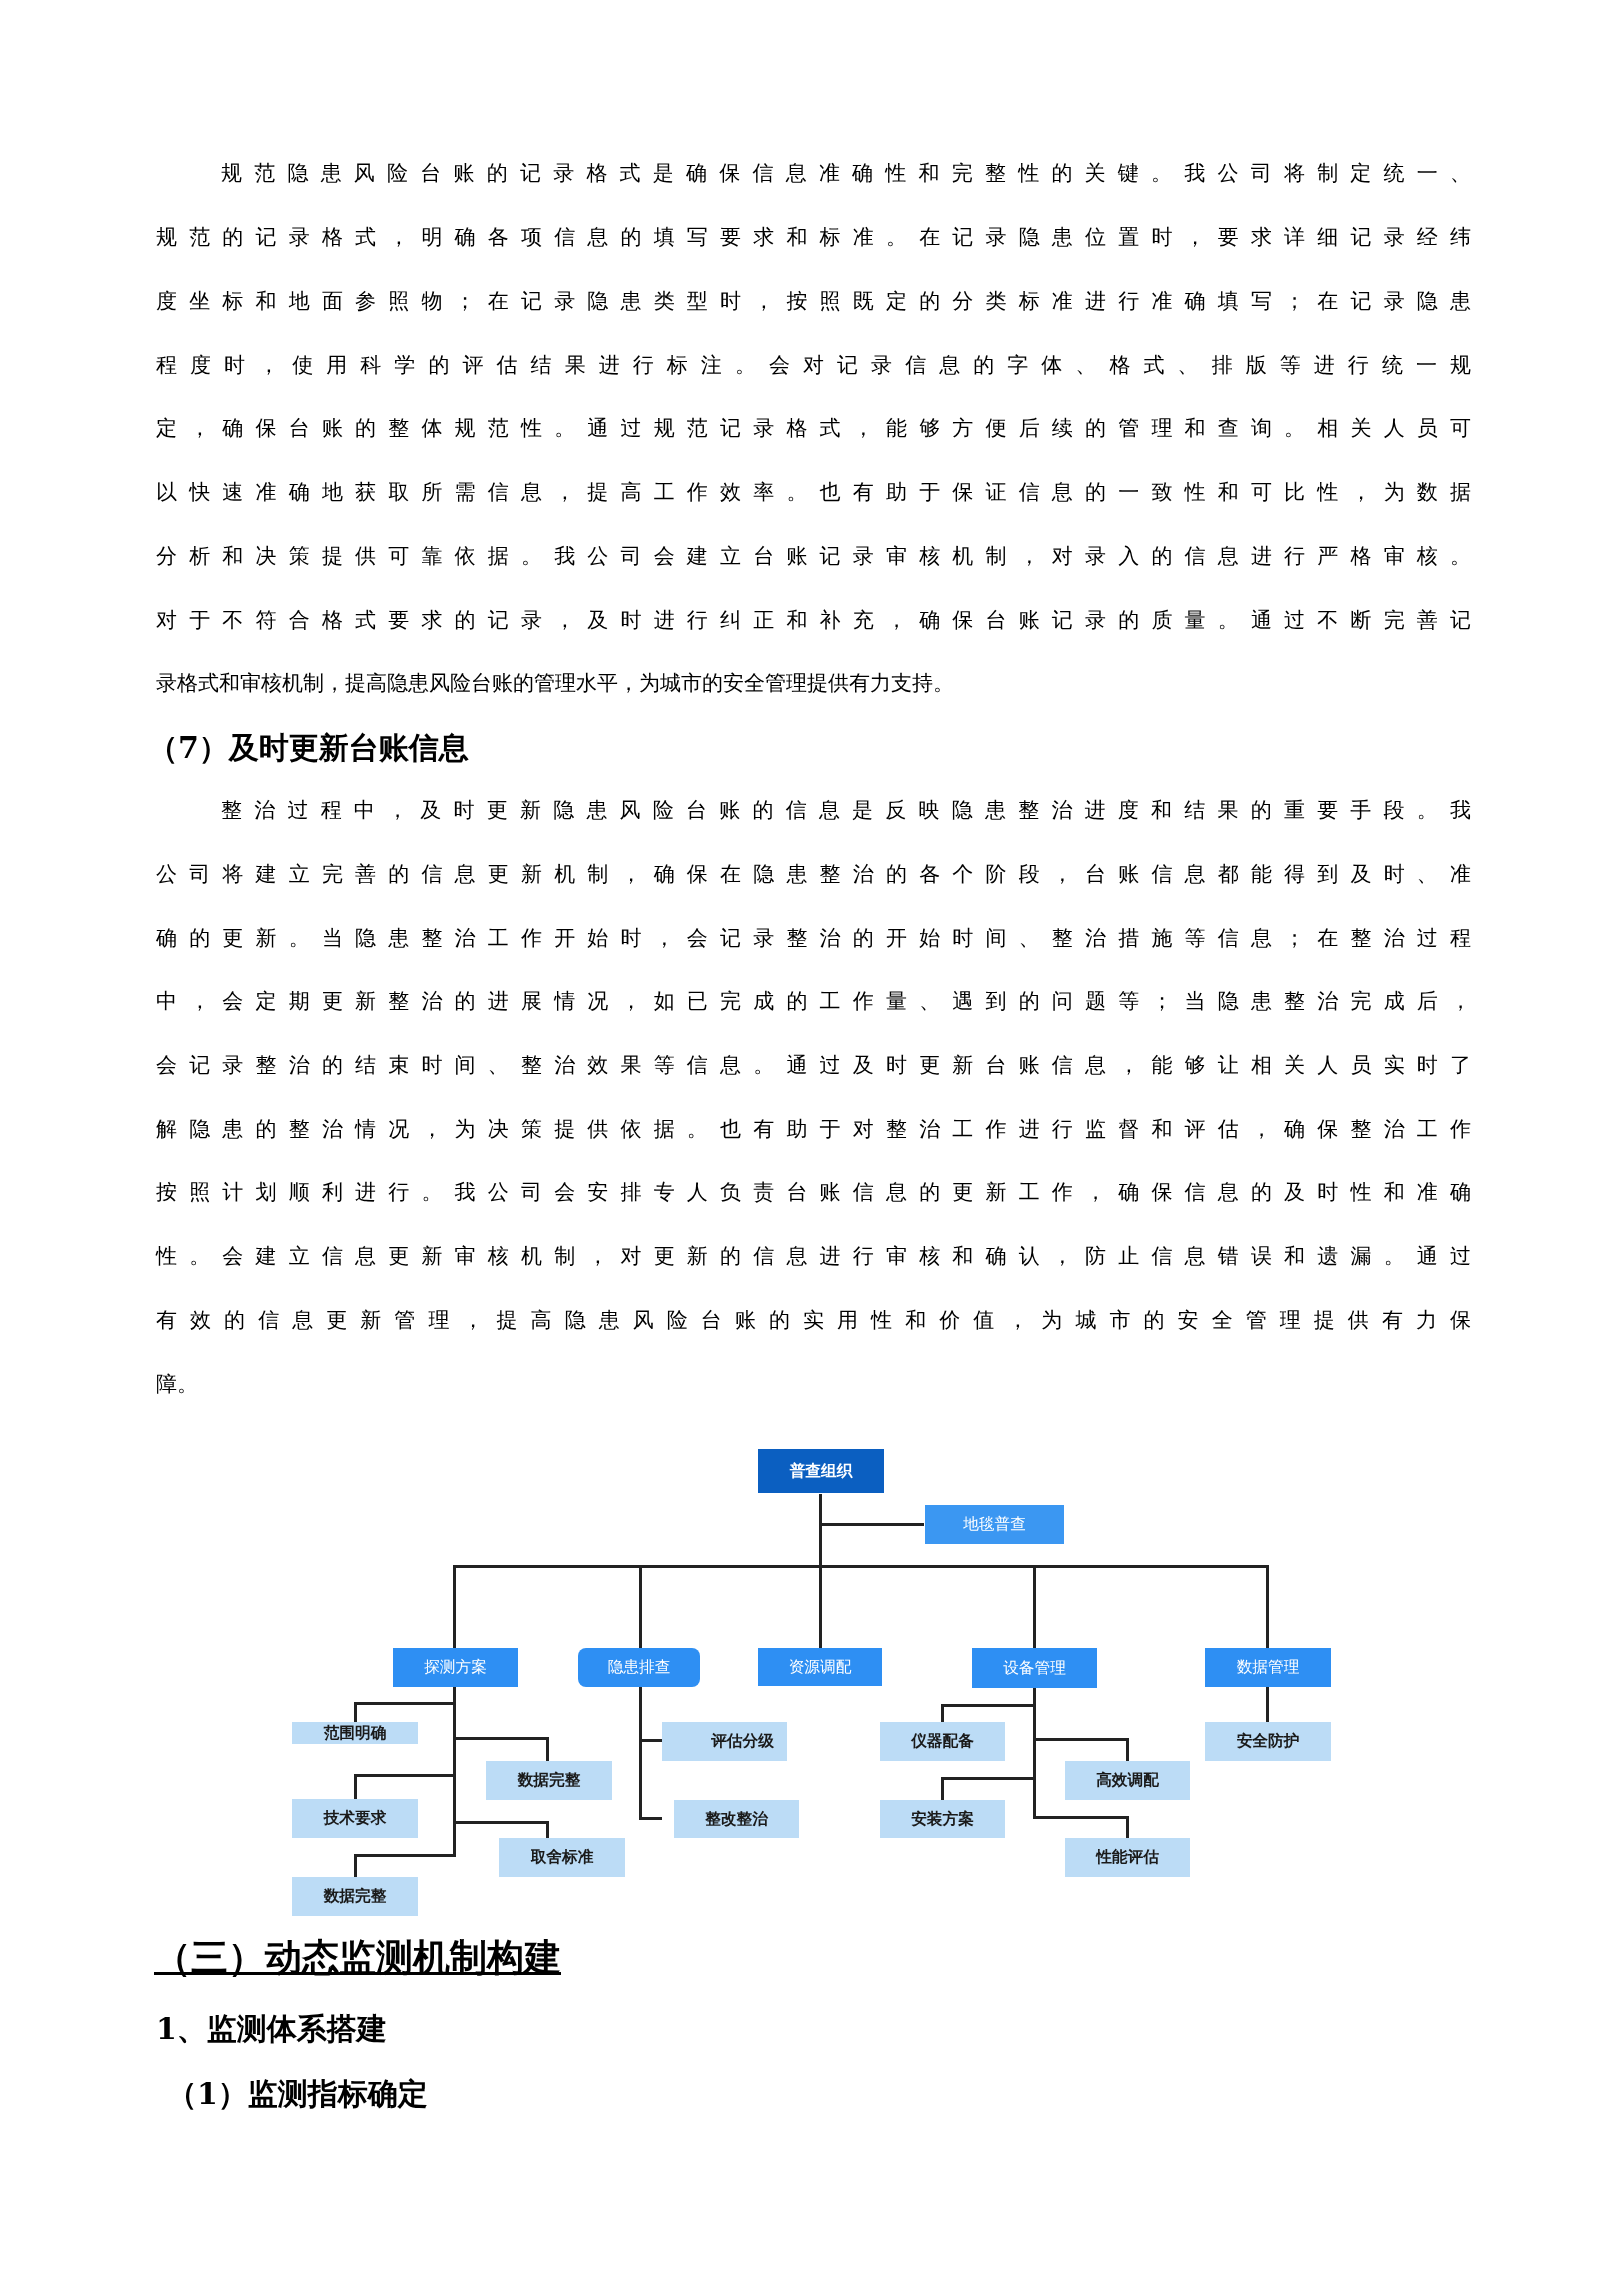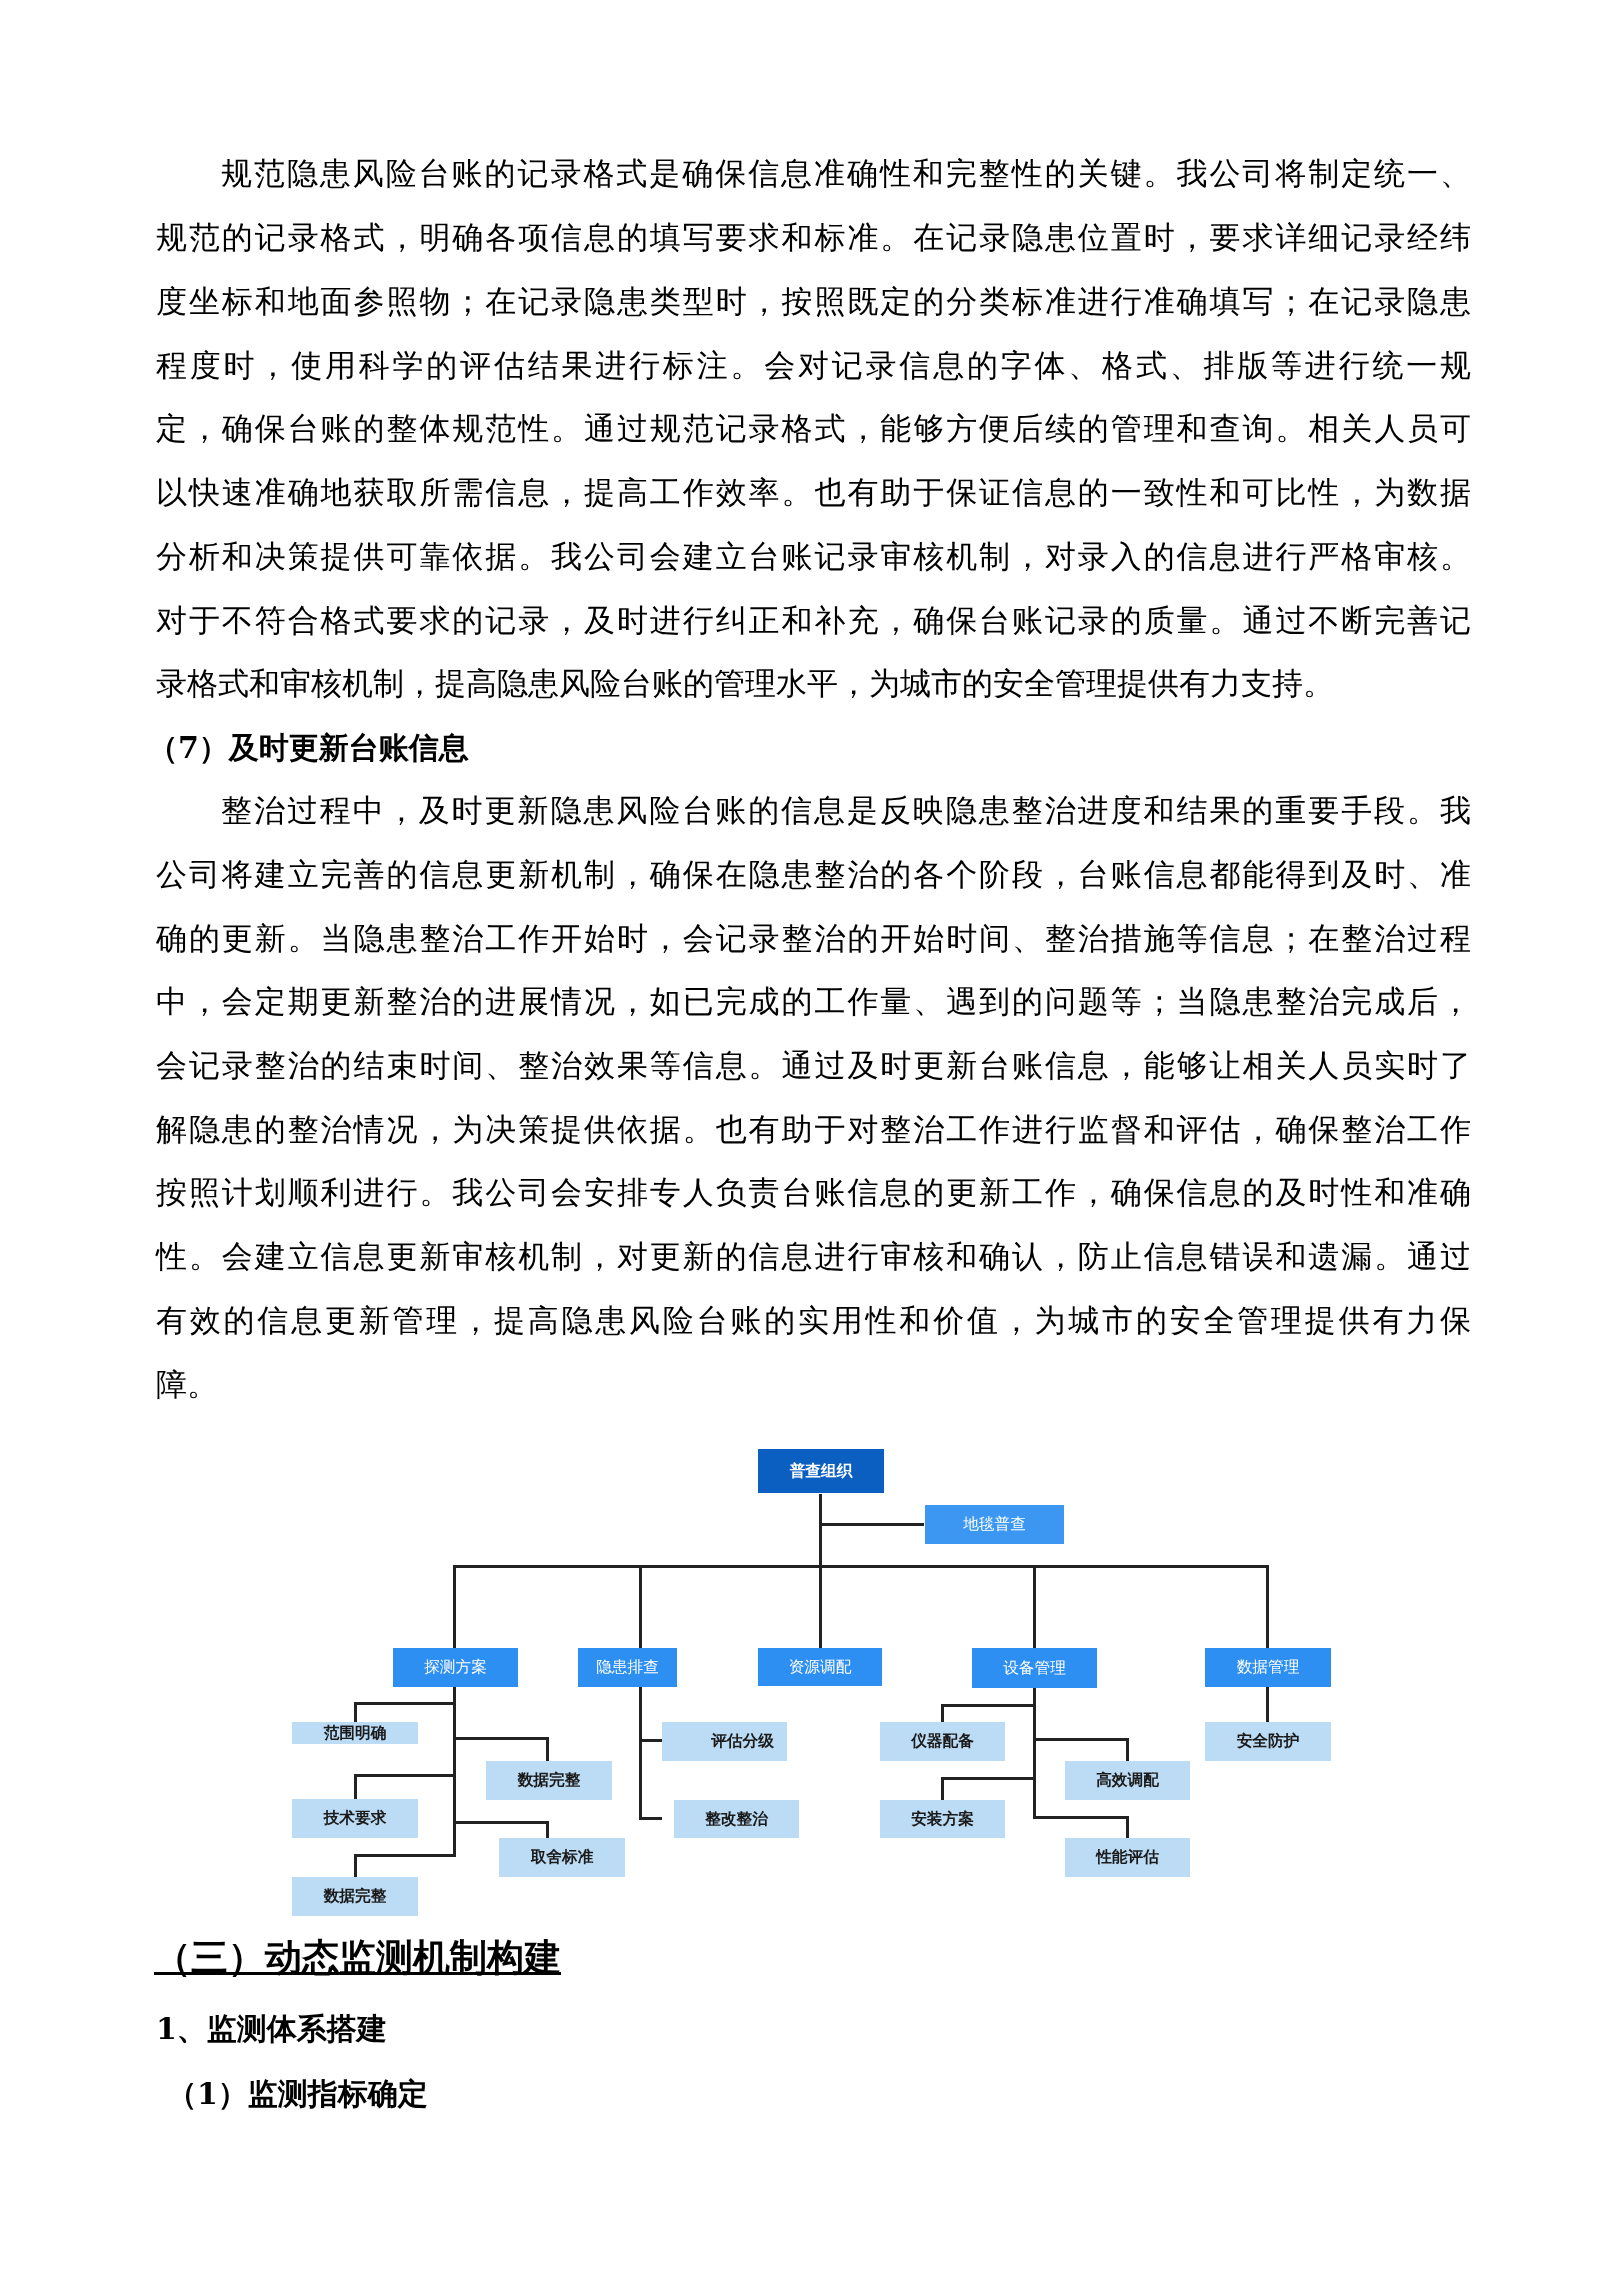--- a/index.html
+++ b/index.html
@@ -1,18 +1,18 @@
 <!DOCTYPE html>
 <html style="font-size:10.5px"><head>
 <meta charset="utf-8">
 <style>
   html, body { margin: 0; padding: 0; background: #ffffff; }
   body { width: 1623px; height: 2295px; position: relative; overflow: hidden;
          font-family: "DejaVu Serif", "Liberation Serif", serif; color: #000; }
-  .line { position: absolute; left: 156px; width: 1315px; font-size: 31px; line-height: 39px;
+  .line { position: absolute; left: 156px; width: 1315px; font-size: 21px; line-height: 39px;
           white-space: nowrap; letter-spacing: 0px; }
   .para-first { left: 221px; width: 1250px; }
   .justify { text-align: justify; text-align-last: justify; }
   .h-sub { font-weight: bold; font-size: 30px; }
   .h-sec { font-weight: bold; font-size: 37px; line-height: 46px; }
   .diagram { position: absolute; left: 0; top: 0; width: 1623px; height: 2295px; pointer-events: none; }
   .box { position: absolute; display: flex; align-items: center; justify-content: center;
          font-family: "DejaVu Sans", "Liberation Sans", sans-serif; font-size: 15.7px; font-weight: bold;
          box-sizing: border-box; pointer-events: auto; }
   .lvl1 { background: #0b5fc1; color: #ffffff; }
@@ -88,21 +88,21 @@
   <div class="vl" style="left:941px; top:1777px; height:23px;"></div>
   <div class="hl" style="left:1033px; top:1816px; width:96px;"></div>
   <div class="vl" style="left:1126px; top:1816px; height:22px;"></div>
 
   <div class="vl" style="left:1266px; top:1686px; height:36px;"></div>
 
   <div class="box lvl1" style="left:758px; top:1449px; width:126px; height:44px;">普查组织</div>
   <div class="box root-side" style="left:925px; top:1505px; width:139px; height:39px;">地毯普查</div>
 
   <div class="box lvl2" style="left:393px; top:1648px; width:125px; height:39px;">探测方案</div>
-  <div class="box lvl2" style="left:578px; top:1648px; width:99px; height:39px;">隐患排查</div>
+  <div class="box lvl2" style="left:578px; top:1648px; width:122px; height:39px;border-radius:8px;">隐患排查</div>
   <div class="box lvl2" style="left:758px; top:1648px; width:124px; height:38px;">资源调配</div>
   <div class="box lvl2" style="left:972px; top:1648px; width:125px; height:40px;">设备管理</div>
   <div class="box lvl2" style="left:1205px; top:1648px; width:126px; height:39px;">数据管理</div>
 
   <div class="box lvl3" style="left:292px; top:1722px; width:126px; height:22px;">范围明确</div>
   <div class="box lvl3" style="left:486px; top:1761px; width:126px; height:39px;">数据完整</div>
   <div class="box lvl3" style="left:292px; top:1799px; width:126px; height:39px;">技术要求</div>
   <div class="box lvl3" style="left:486px; top:1838px; width:126px; height:39px;margin-left:13px;">取舍标准</div>
   <div class="box lvl3" style="left:292px; top:1877px; width:126px; height:39px;">数据完整</div>
 

